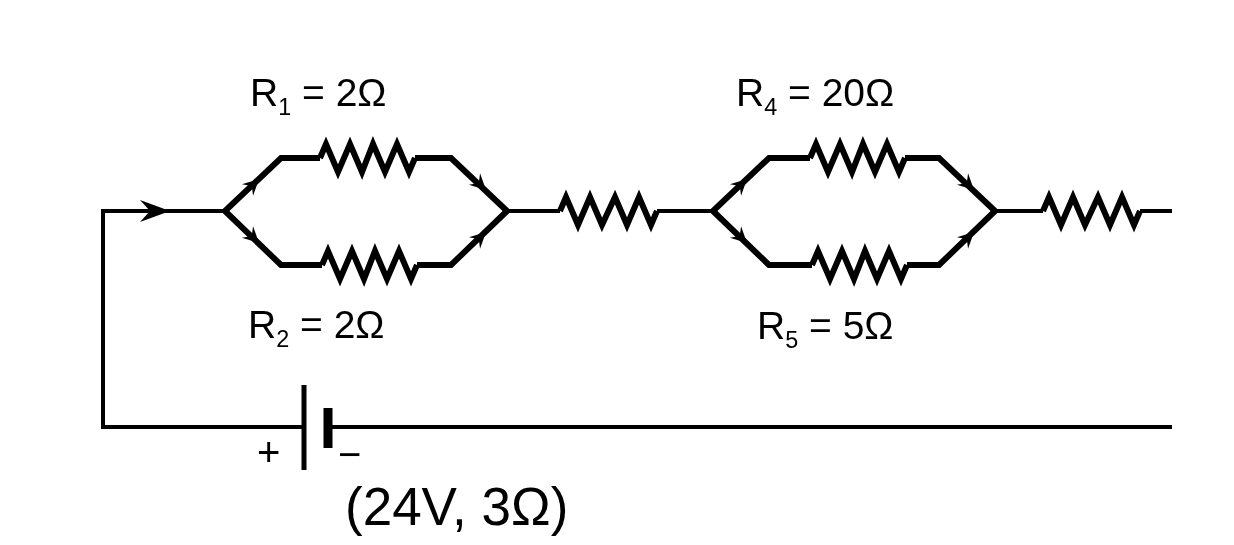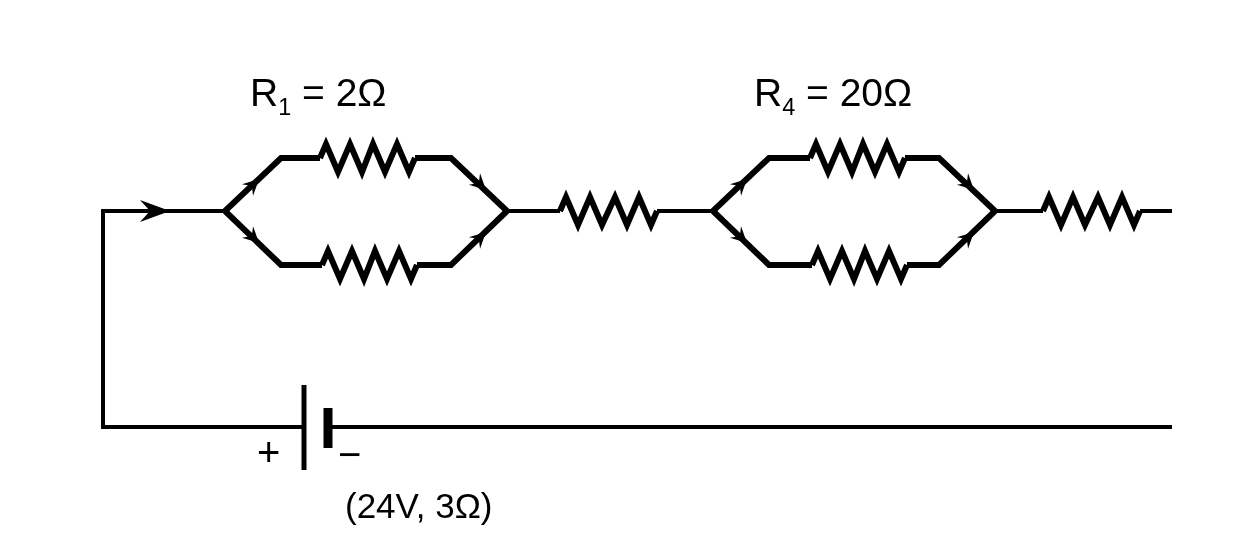--- a/index.html
+++ b/index.html
@@ -18,21 +18,21 @@
     line-height:1;
     white-space:nowrap;
     color:#000;
   }
   .lbl sub{
     font-size:0.60em;
     vertical-align:baseline;
     position:relative;
     top:0.38em;
   }
-  .battery-spec{font-size:35px;margin-top:8px;}
+  .battery-spec{font-size:53px;}
   .sign{font-size:40px;}
   .wire{stroke:#000;fill:none;}
 </style>
 </head>
 <body>
 
 <div class="stage">
 
   <svg width="1234" height="545" viewBox="0 0 1234 545">
 
@@ -72,21 +72,27 @@
     <path d="M-16,-8 L0,0 L-16,8 L-10,0 Z" transform="translate(747,179) rotate(-44)" fill="#000"></path>
     <path d="M-16,-8 L0,0 L-16,8 L-10,0 Z" transform="translate(747,243) rotate(44)" fill="#000"></path>
     <path d="M-16,-8 L0,0 L-16,8 L-10,0 Z" transform="translate(974,190) rotate(44)" fill="#000"></path>
     <path d="M-16,-8 L0,0 L-16,8 L-10,0 Z" transform="translate(974,232) rotate(-44)" fill="#000"></path>
     <path d="M-24,-11 L0,0 L-24,11 L-15,0 Z" transform="translate(1193,292) rotate(90)" fill="#000"></path>
   </svg>
 
   <div class="lbl" style="left:250px;top:73px">
     <span>R</span><sub>1</sub><span> = 2Ω</span>
   </div>
-  <div class="lbl" style="left:754px;top:73px">
+  <div class="lbl" style="left:248px;top:305px">
+    <span>R</span><sub>2</sub><span> = 2Ω</span>
+  </div>
+  <div class="lbl" style="left:736px;top:73px">
     <span>R</span><sub>4</sub><span> = 20Ω</span>
+  </div>
+  <div class="lbl" style="left:757px;top:306px">
+    <span>R</span><sub>5</sub><span> = 5Ω</span>
   </div>
 
   <div class="lbl sign" style="left:257px;top:432px">+</div>
   <div class="lbl sign" style="left:338px;top:434px">−</div>
   <div class="lbl battery-spec" style="left:345px;top:480px">(24V, 3Ω)</div>
 
 </div>
 
 </body></html>

